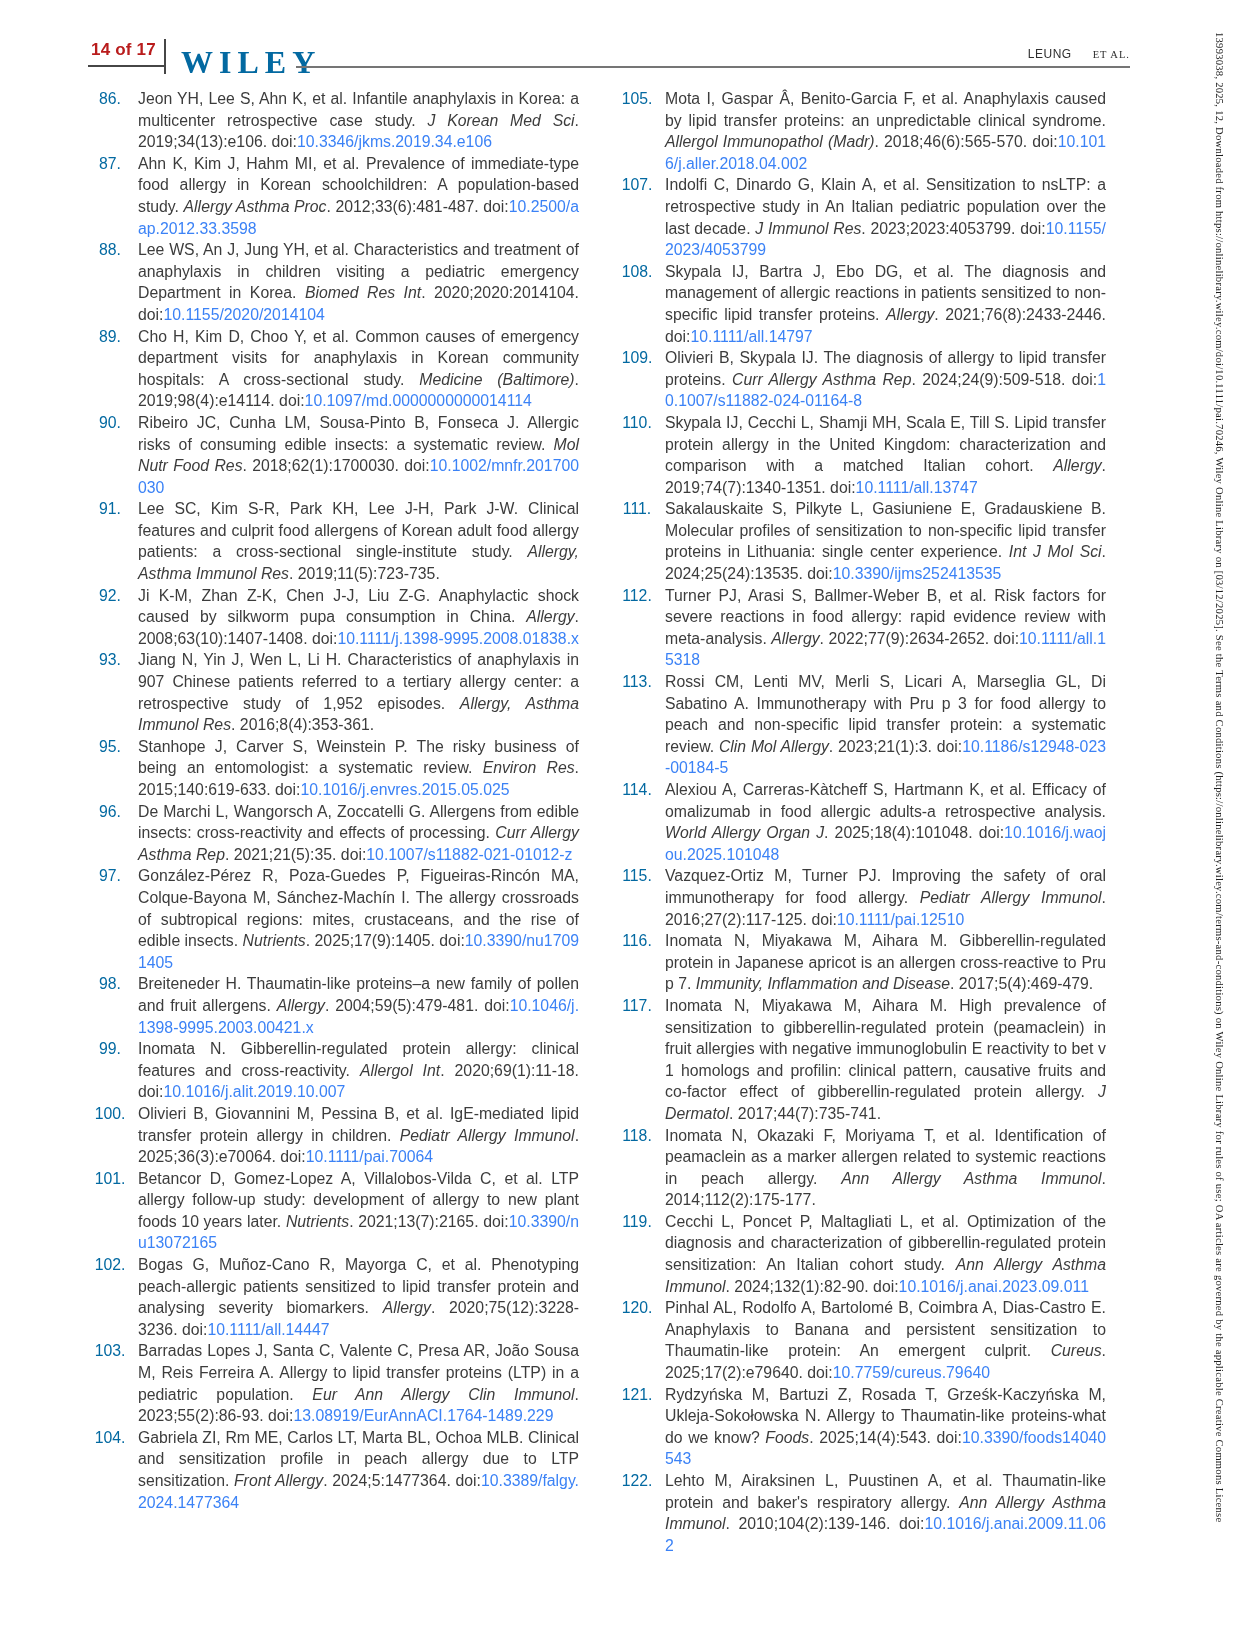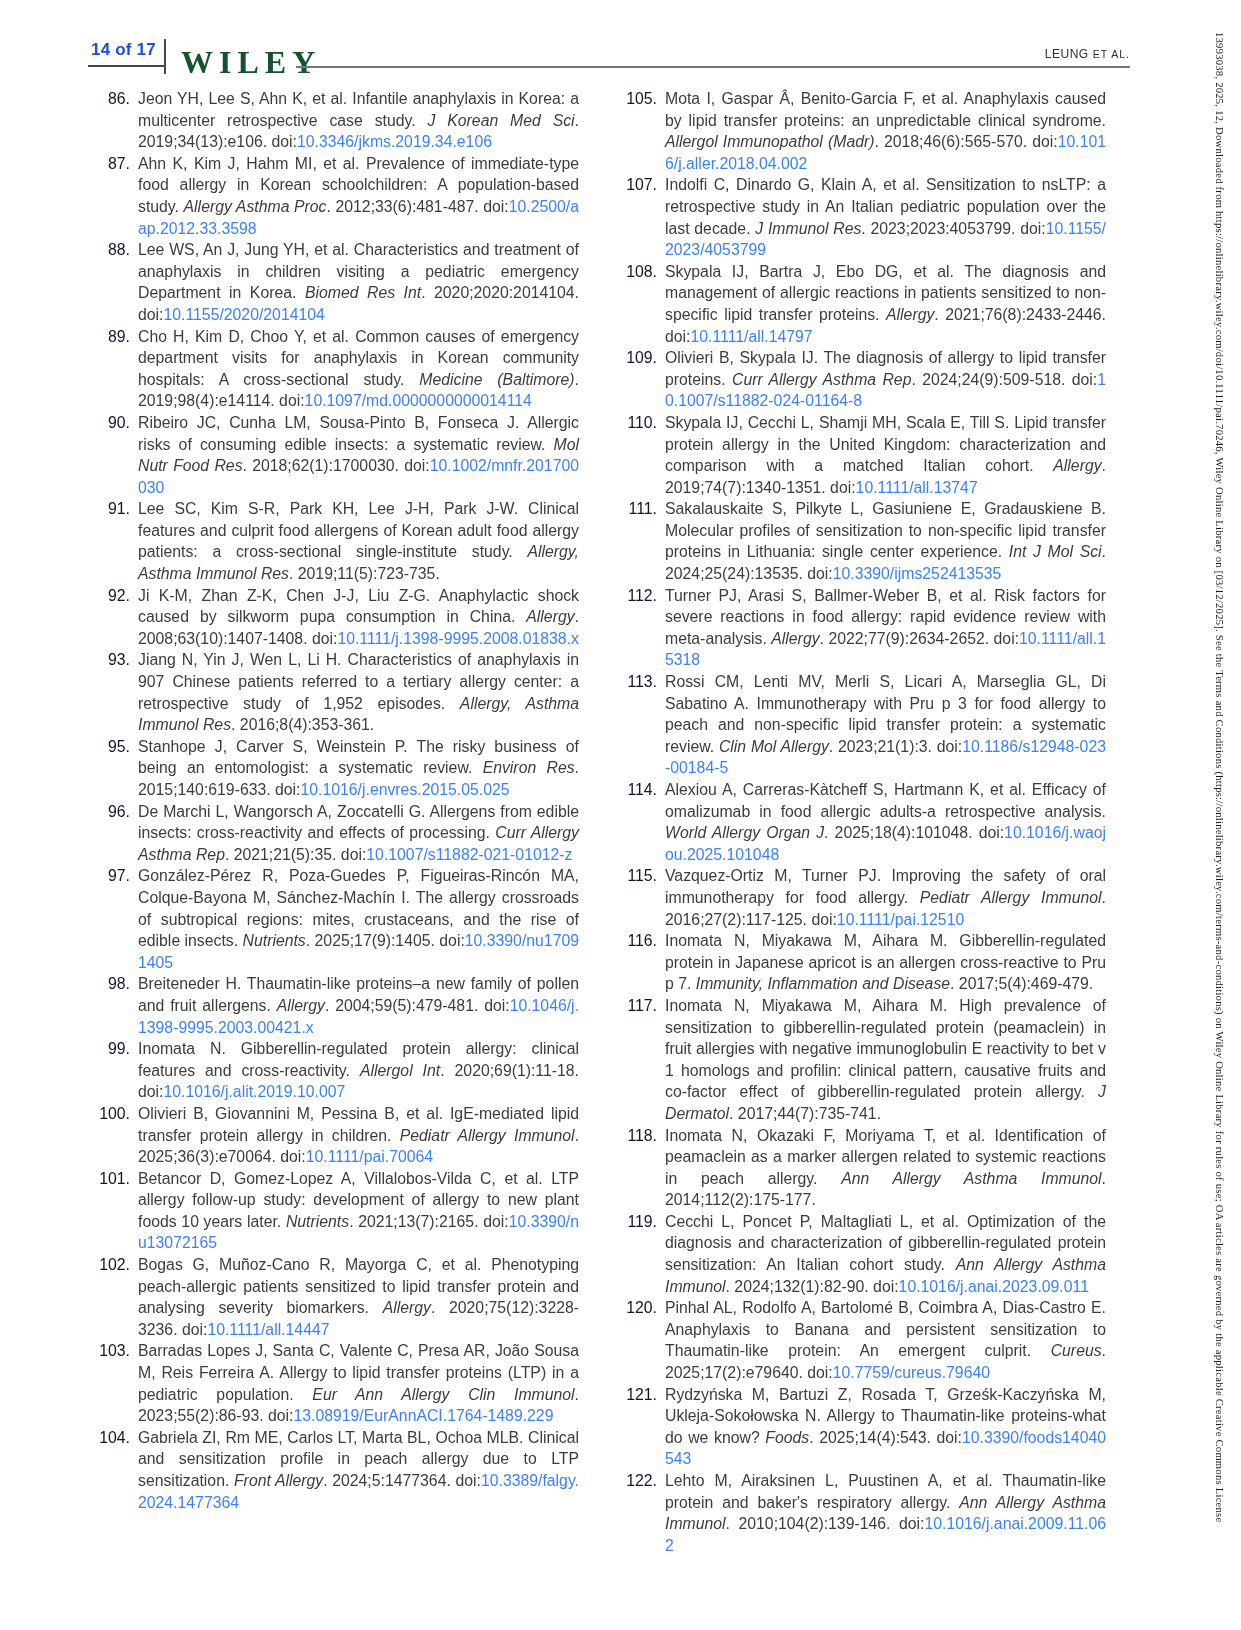--- a/index.html
+++ b/index.html
@@ -1,37 +1,37 @@
 <!DOCTYPE html>
 <html lang="en"><head>
 <meta charset="utf-8">
 <style>
   html,body{margin:0;padding:0;background:#ffffff;}
   .page{
     position:relative;width:1241px;height:1630px;background:#ffffff;
     font-family:"Liberation Sans",sans-serif;color:#3c3c3c;overflow:hidden;
   }
   
-  .page-info{position:absolute;left:91px;top:40px;font-size:17px;font-weight:bold;color:#1d4ed8;letter-spacing:.2px;}
+  .page-info{position:absolute;left:91px;top:40px;font-size:17px;font-weight:bold;color:#b91c1c;letter-spacing:.2px;}
   .rule-small{position:absolute;left:88px;top:65px;width:76px;height:2px;background:#464646;}
   .rule-vert{position:absolute;left:164px;top:39px;width:2px;height:35px;background:#464646;}
   .wiley-logo{
     position:absolute;left:181px;top:44px;
     font-family:"Liberation Serif",serif;font-size:32px;font-weight:600;
-    letter-spacing:6px;color:#14532d;
+    letter-spacing:6px;color:#0369a1;
   }
   .rule-long{position:absolute;left:296px;top:66px;width:834px;height:2px;background:#757575;}
   .running-head{position:absolute;right:111px;top:44px;color:#2e2e2e;white-space:nowrap;}
   .running-head .author{font-size:12px;letter-spacing:.5px;}
-  .running-head .etal{font-size:10.5px;letter-spacing:1px;margin-left:4px;}
+  .running-head .etal{font-size:10.5px;letter-spacing:1px;margin-left:21px;font-family:Liberation Serif, serif;}
   
   .refs{position:absolute;left:90px;top:88px;width:1016px;display:flex;gap:38px;}
   .col{width:489px;}
   .ref{display:flex;font-size:15.8px;line-height:21.6px;}
-  .ref-num{flex:none;width:40px;text-align:right;margin-right:8px;color:#0f172a;}
+  .ref-num{flex:none;width:40px;text-align:center;margin-right:8px;color:#0369a1;}
   .ref-text{flex:1;text-align:justify;color:#3c3c3c;}
   .ref-text i{font-style:italic;}
   a.doi{color:#3b82f6;text-decoration:none;word-break:break-all;cursor:pointer;}
   
   .sidebar{
     position:absolute;top:32px;right:16px;height:1580px;
     writing-mode:vertical-rl;
     font-family:"Liberation Serif",serif;font-size:10.6px;letter-spacing:.25px;
     color:#1c1c1c;white-space:nowrap;overflow:hidden;
   }

